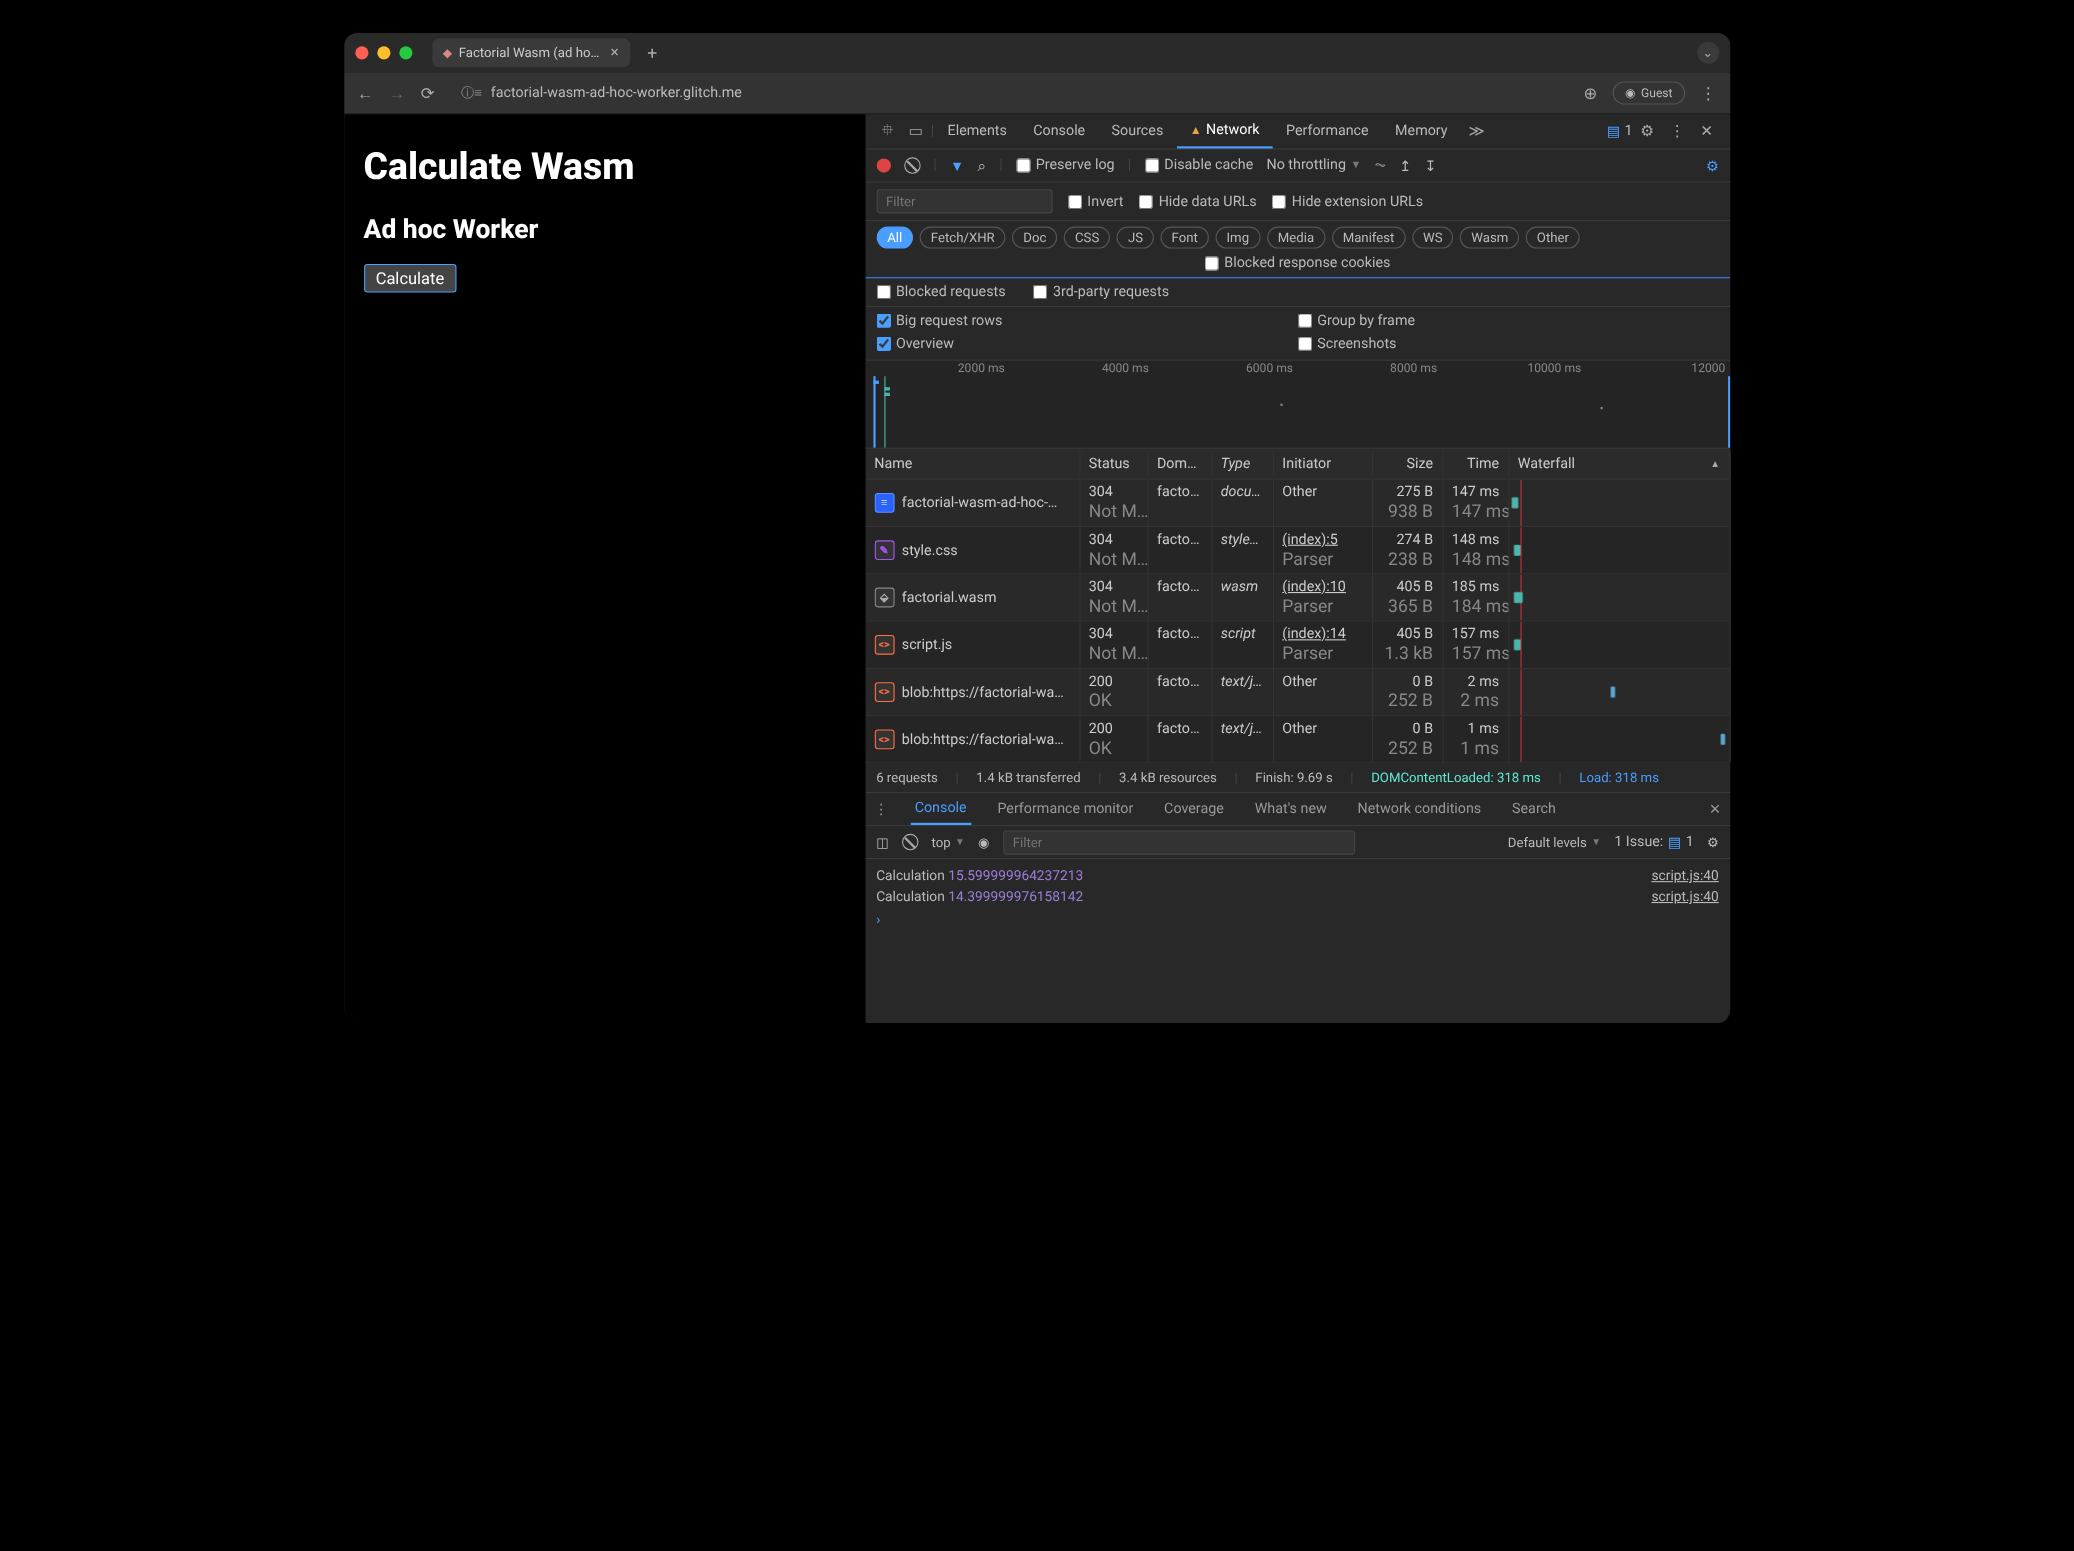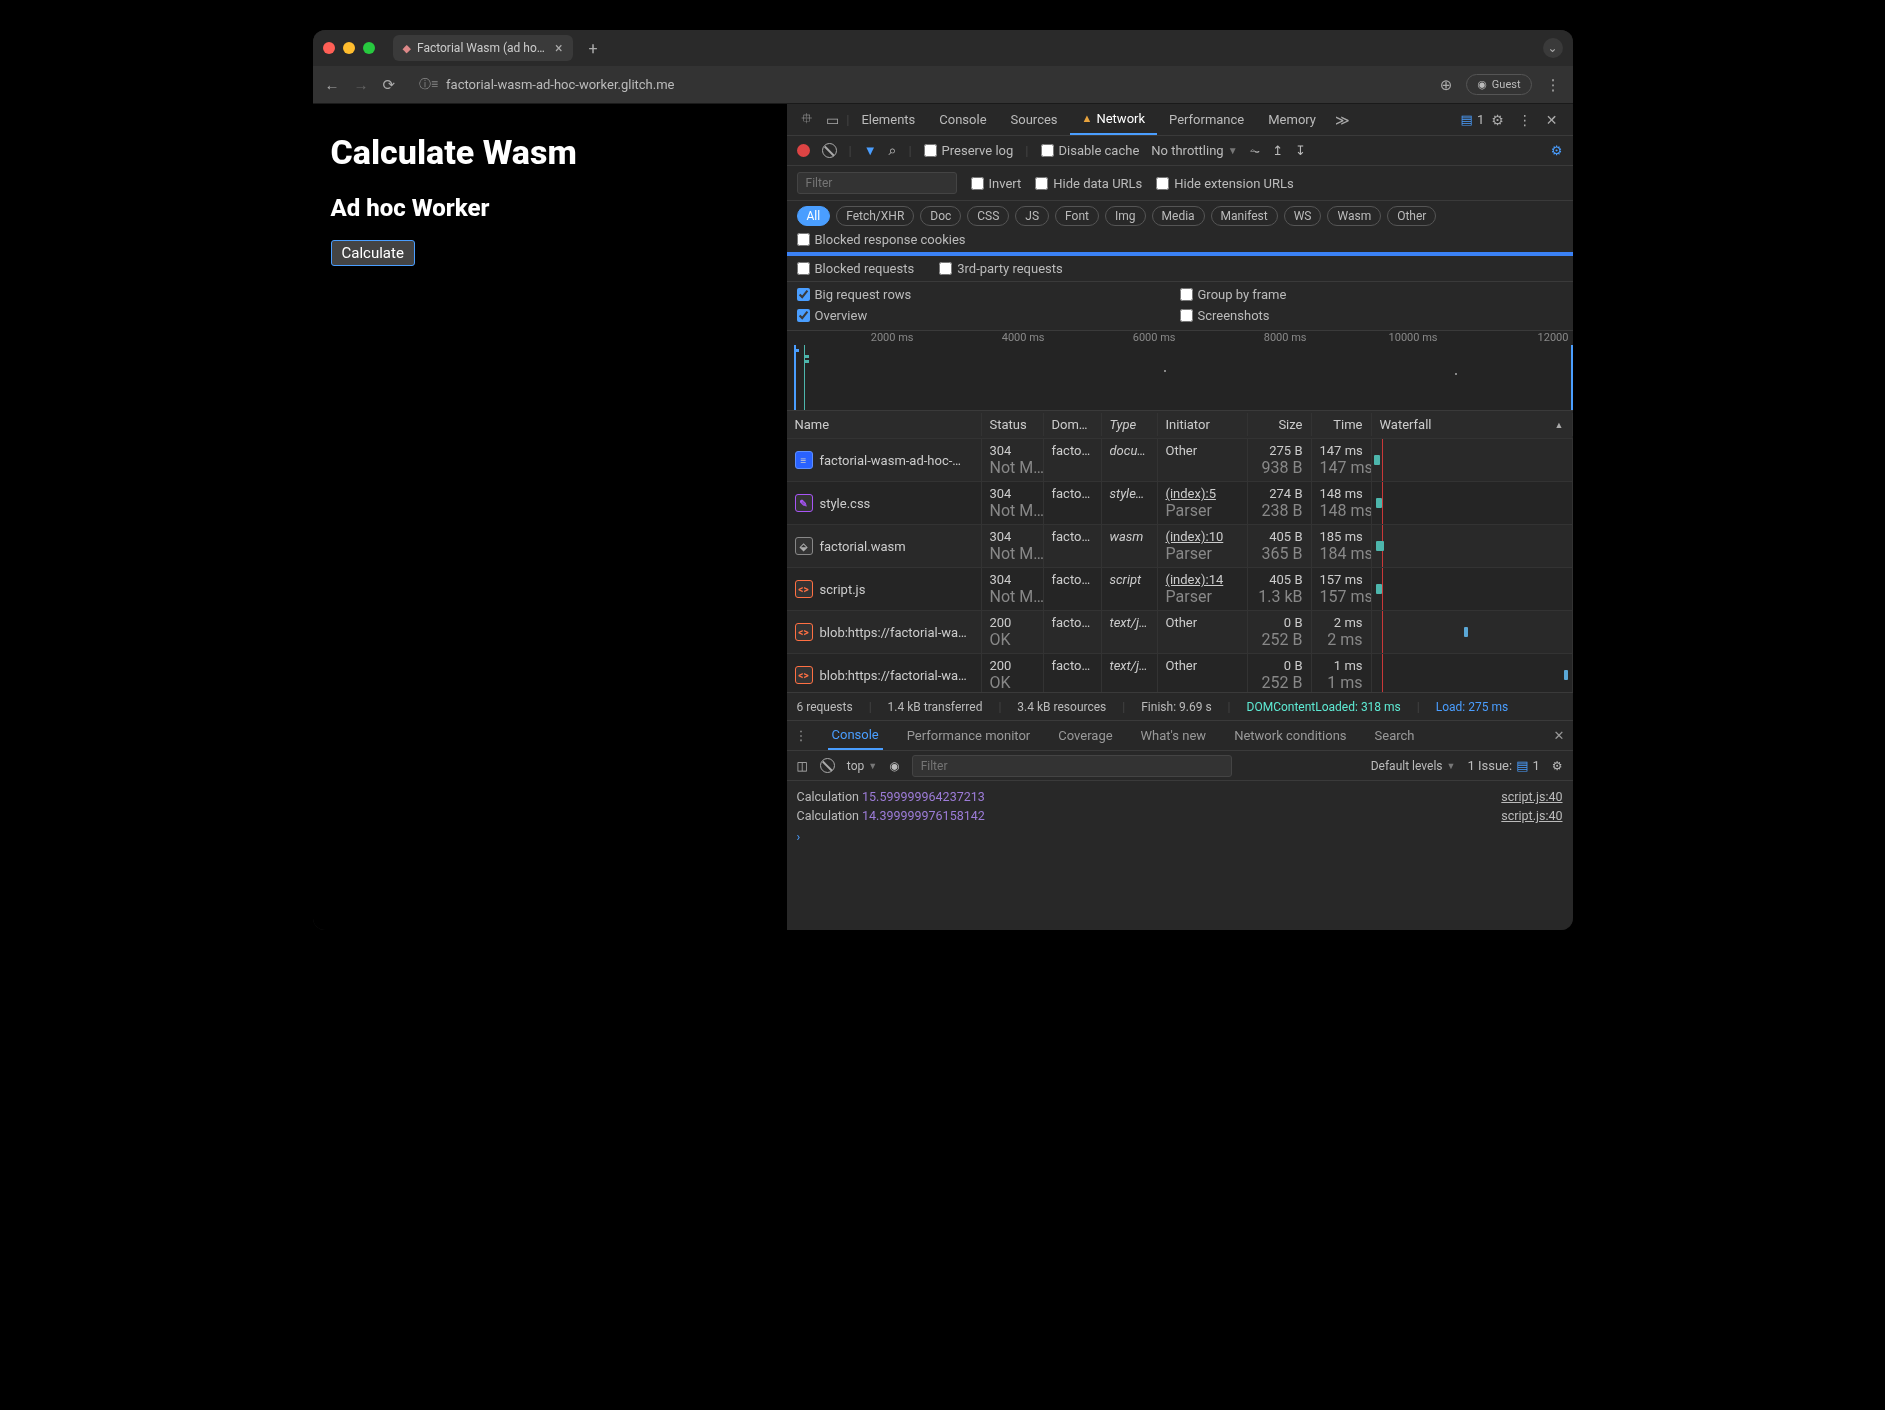--- a/index.html
+++ b/index.html
@@ -42,21 +42,21 @@
 .noentry::after { content:''; position:absolute; width:100%; height:1.5px; background:#aaa; top:50%; left:0; transform:translateY(-50%) rotate(45deg); }
 .funnel { color:#4a9eff; }
 .cb { display:flex; align-items:center; gap:5px; }
 .cb input { width:13px; height:13px; accent-color:#4a9eff; }
 .throttle { display:flex; align-items:center; gap:4px; }
 .throttle .dd { color:#777; font-size:10px; }
 .nt-toolbar .sp { flex:1; }
 .gear { color:#4a9eff; }
 .filterbar { padding:6px 10px; display:flex; align-items:center; gap:14px; font-size:13px; color:#bbb; border-bottom:1px solid #3a3a3a; flex-wrap:wrap; }
 .filter-in { background:#333; border:1px solid #444; color:#bbb; padding:3px 8px; width:160px; font-size:12px; border-radius:3px; }
-.typebar { padding:5px 10px; display:flex; align-items:center; gap:6px; font-size:12px; border-bottom:4px solid #3b82f6; flex-wrap:wrap; }
+.typebar { padding:5px 10px; display:flex; align-items:center; gap:6px; font-size:12px; border-bottom:1px solid #3b82f6; flex-wrap:wrap;justify-content:center; }
 .pill { border:1px solid #555; border-radius:10px; padding:2px 9px; color:#bbb; cursor:pointer; }
 .pill.on { background:#4a9eff; color:#fff; border-color:#4a9eff; }
 .checkrow { padding:5px 10px; display:flex; gap:25px; font-size:13px; color:#bbb; border-bottom:1px solid #3a3a3a; }
 .overview-opts { padding:5px 10px 7px; display:flex; font-size:13px; color:#bbb; border-bottom:1px solid #3a3a3a; }
 .overview-opts .col { flex:1; display:flex; flex-direction:column; gap:6px; }
 .timeline { height:80px; border-bottom:1px solid #3a3a3a; position:relative; background:#242424; }
 .ticks { display:flex; font-size:11px; color:#888; position:absolute; top:0; width:100%; }
 .ticks span { flex:1; text-align:right; padding-right:4px; }
 .tl-marks { position:absolute; top:14px; bottom:0; left:0; right:0; }
 .vmark { position:absolute; top:0; bottom:0; width:1px; }
@@ -492,21 +492,21 @@
         <span>6 requests</span>
           <span class="sep">|</span>
         <span>1.4 kB transferred</span>
           <span class="sep">|</span>
         <span>3.4 kB resources</span>
           <span class="sep">|</span>
         <span>Finish: 9.69 s</span>
           <span class="sep">|</span>
         <span class="dcl">DOMContentLoaded: 318 ms</span>
           <span class="sep">|</span>
-        <span class="load">Load: 275 ms</span>
+        <span class="load">Load: 318 ms</span>
       </div>
 
       <div class="drawer">
         <div class="dr-tabs">
           <span class="ico">⋮</span>
           <div id="drawer-tabs" style="display:flex;gap:20px;height:100%;">
               <div class="dt on">Console</div>
               <div class="dt">Performance monitor</div>
               <div class="dt">Coverage</div>
               <div class="dt">What's new</div>

